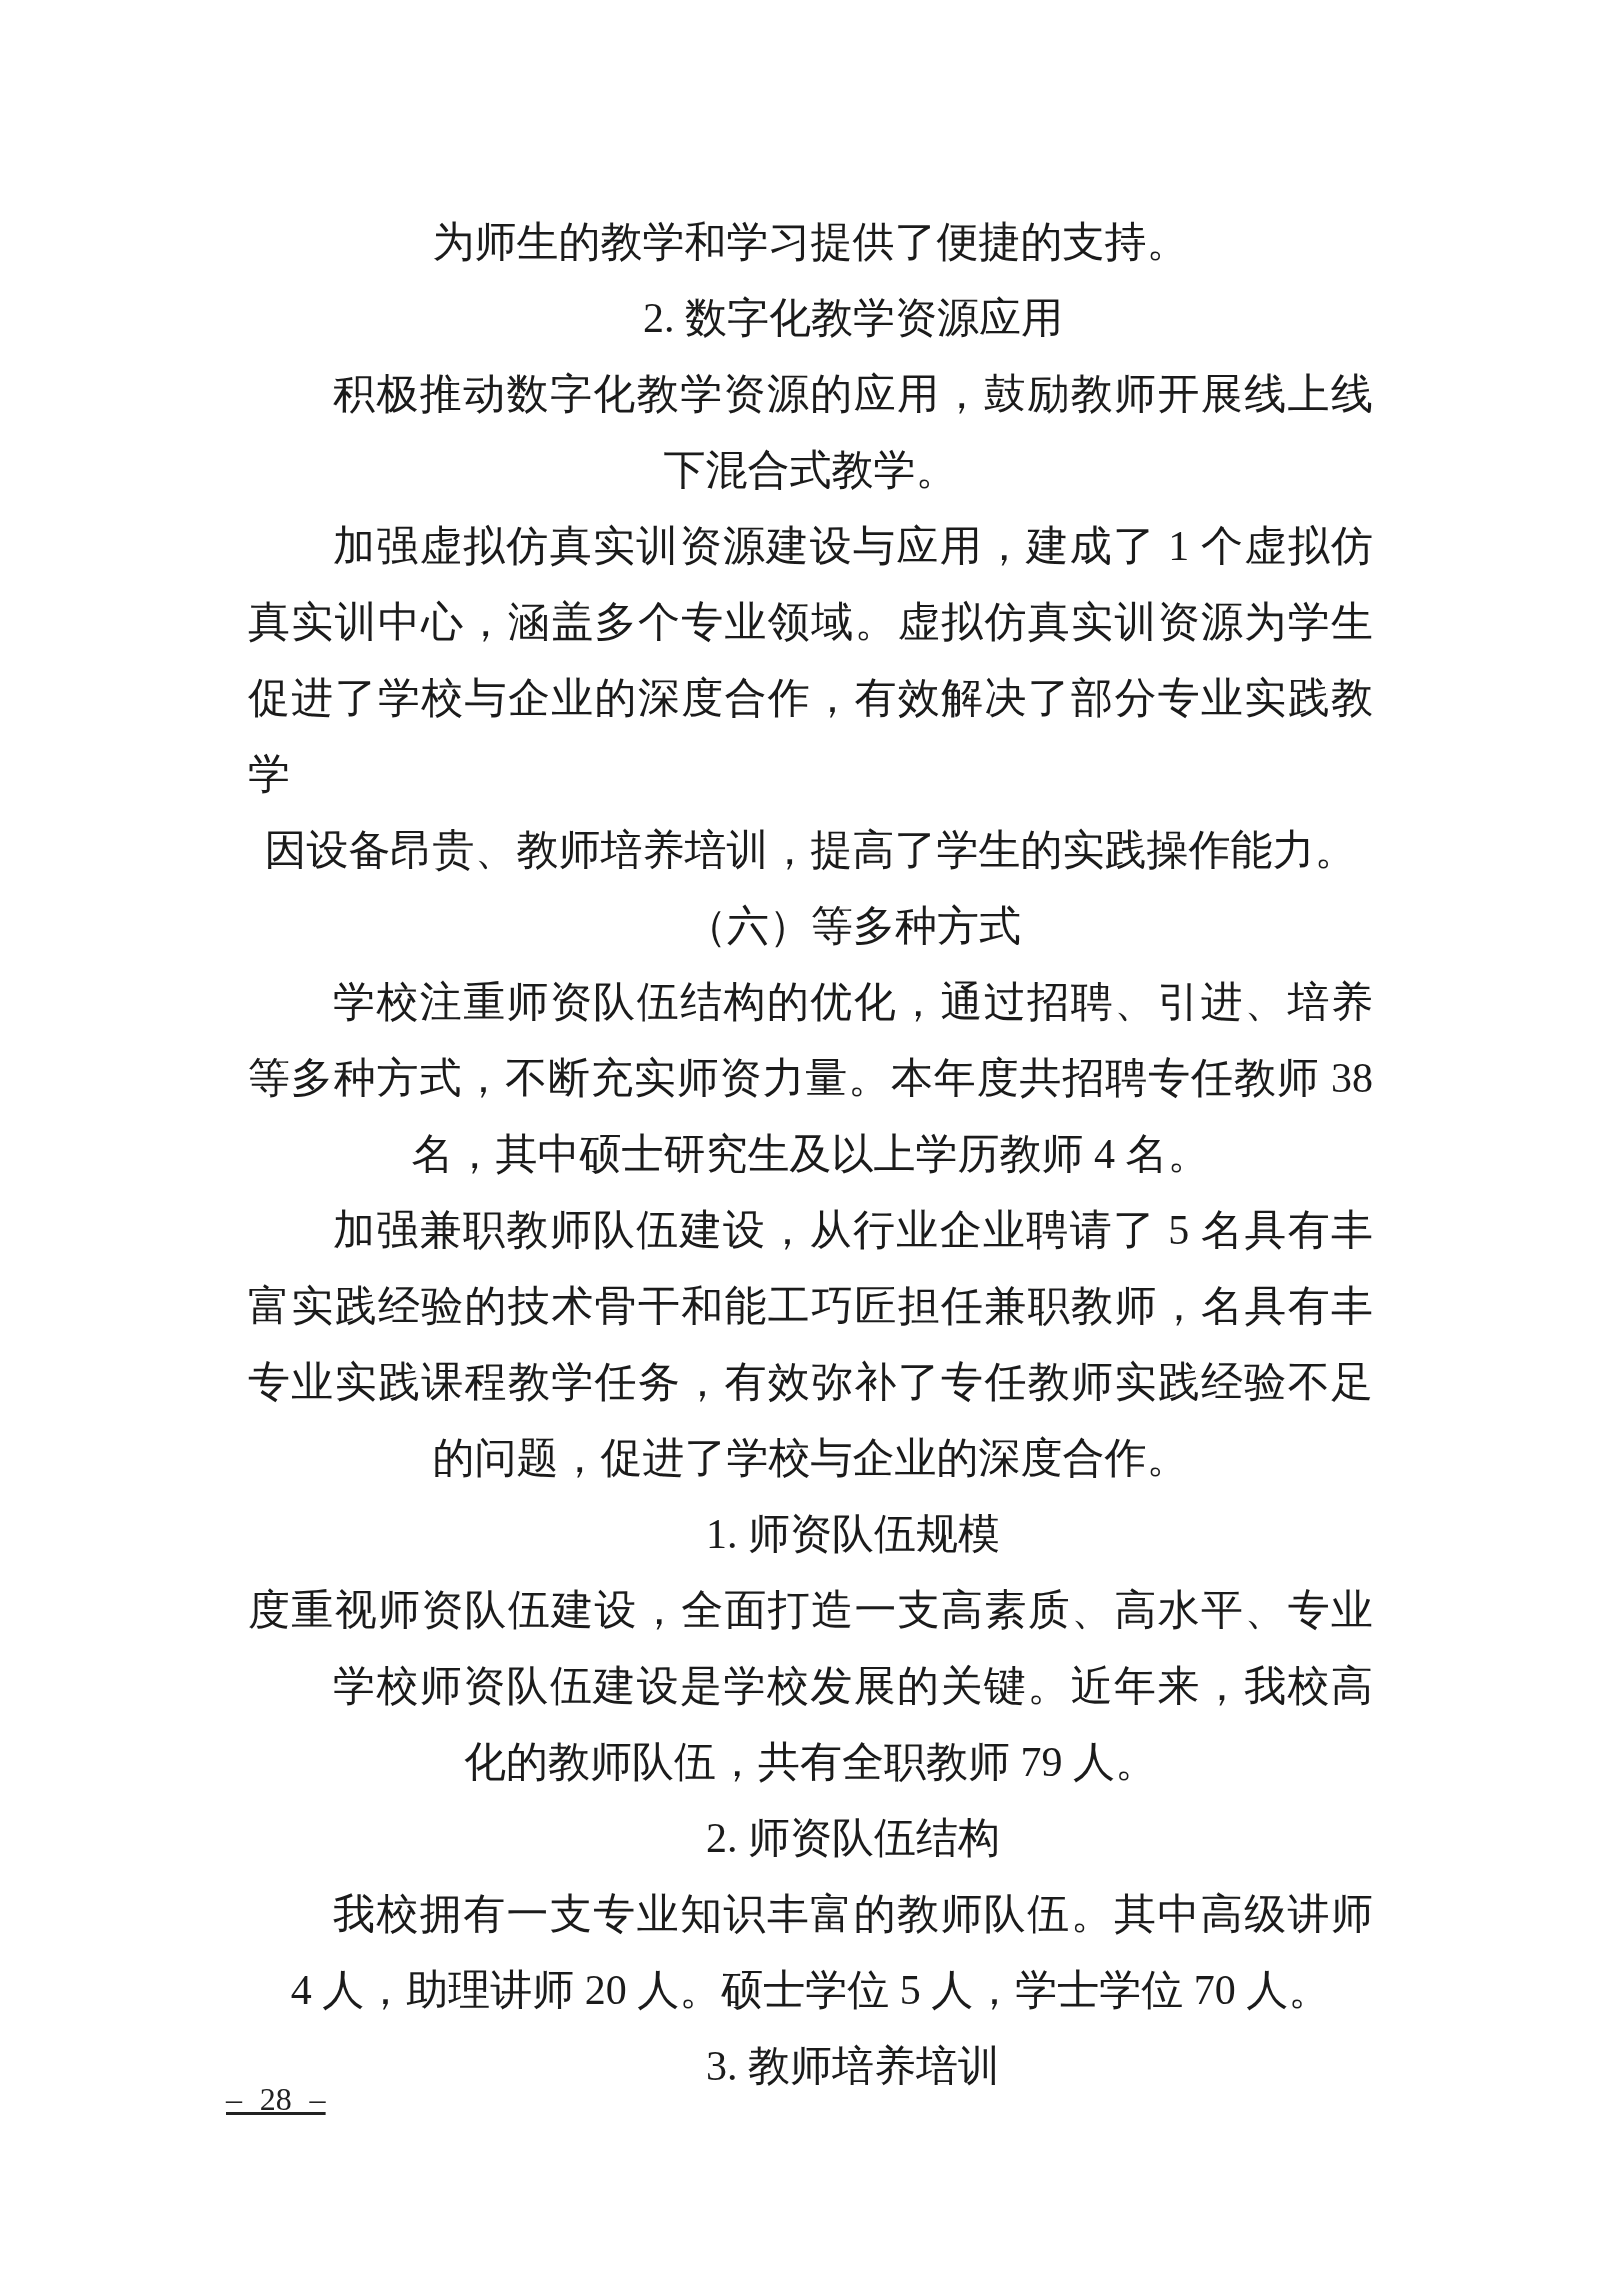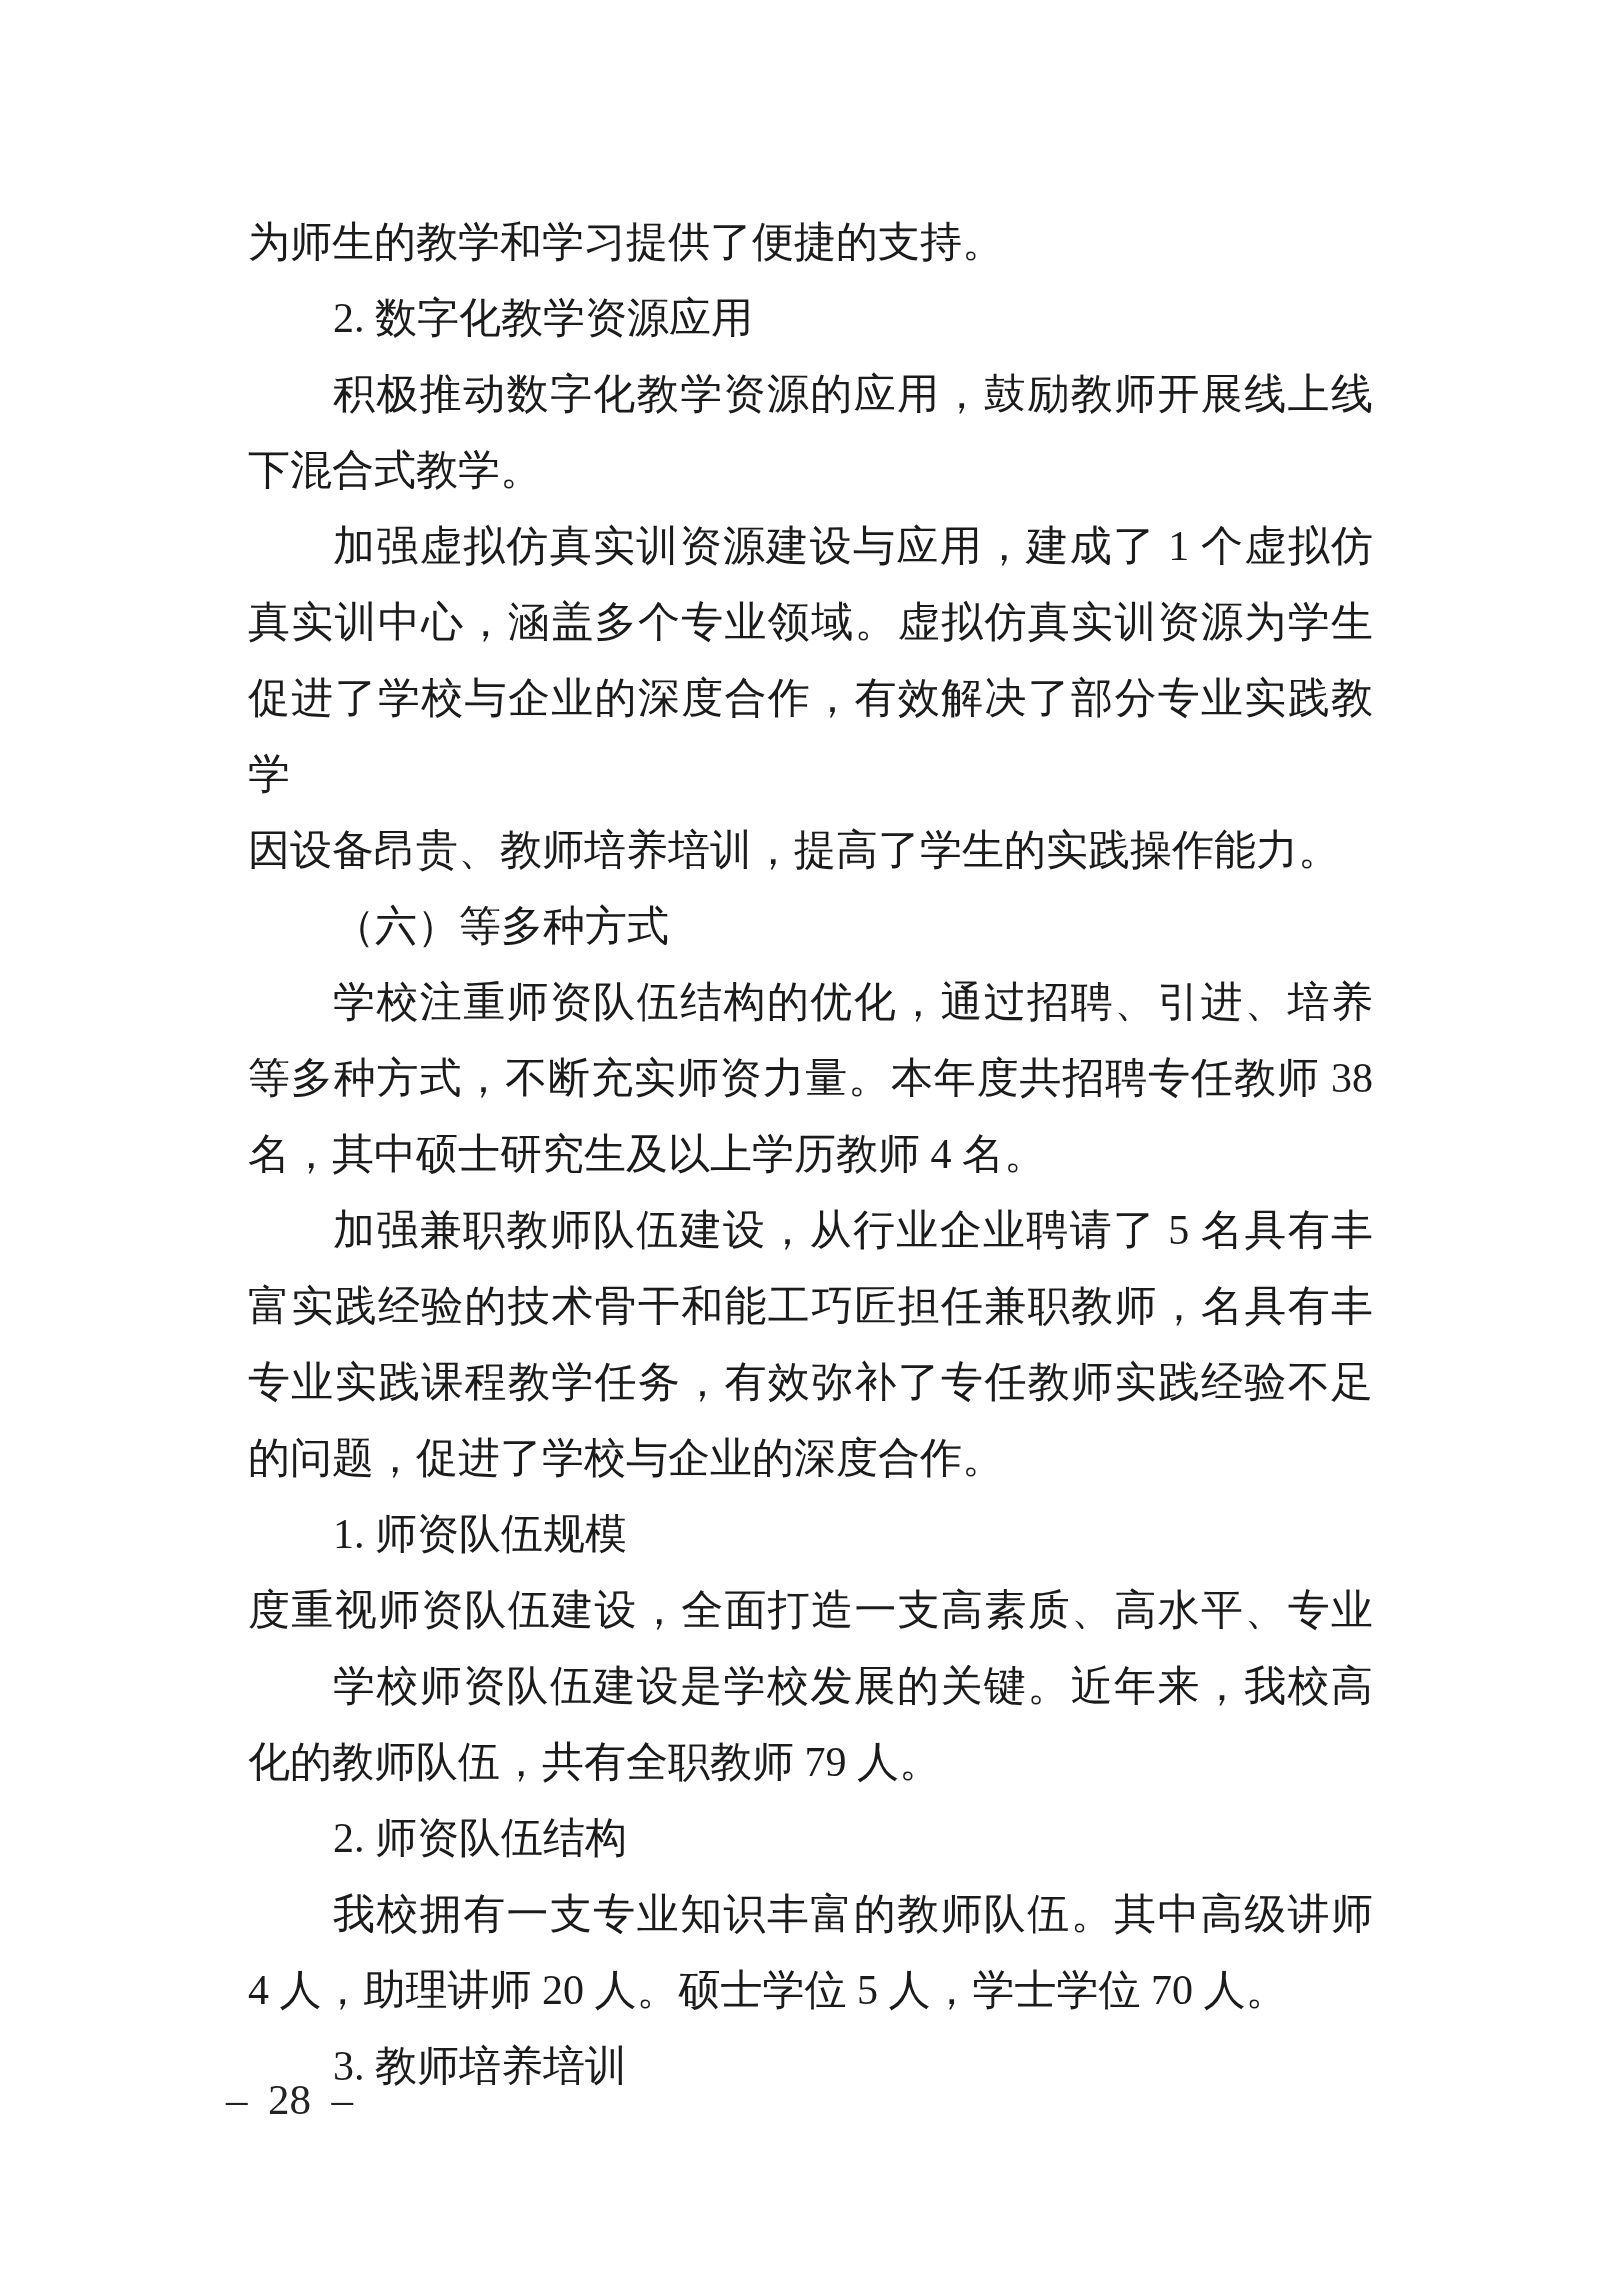--- a/index.html
+++ b/index.html
@@ -19,42 +19,43 @@
     position: absolute;
     left: 248px;
     top: 204px;
     width: 1125px;
     font-size: 42px;
     line-height: 76px;
     color: #1b1b1b;
     letter-spacing: 0;
   }
   .line {
-    text-align: left;
+    text-align: center;
     white-space: pre;
     overflow: visible;
   }
   .line.indent {
     padding-left: 85px;
   }
   .line.fill {
     white-space: normal;
     text-align: justify;
     text-align-last: justify;
     text-justify: inter-character;
   }
   .page-number {
     position: absolute;
     left: 226px;
     top: 2079px;
-    font-size: 43px;
+    font-size: 32px;
     line-height: 41px;
     color: #222222;
     word-spacing: 9.8px;
     white-space: pre;
+    text-decoration: underline;
   }
 </style>
 </head>
 <body>
 
 <div class="page">
   <div class="doc-body">
       <div class="line">为师生的教学和学习提供了便捷的支持。</div>
       <div class="line indent">2. 数字化教学资源应用</div>
       <div class="line indent fill">积极推动数字化教学资源的应用，鼓励教师开展线上线</div>

